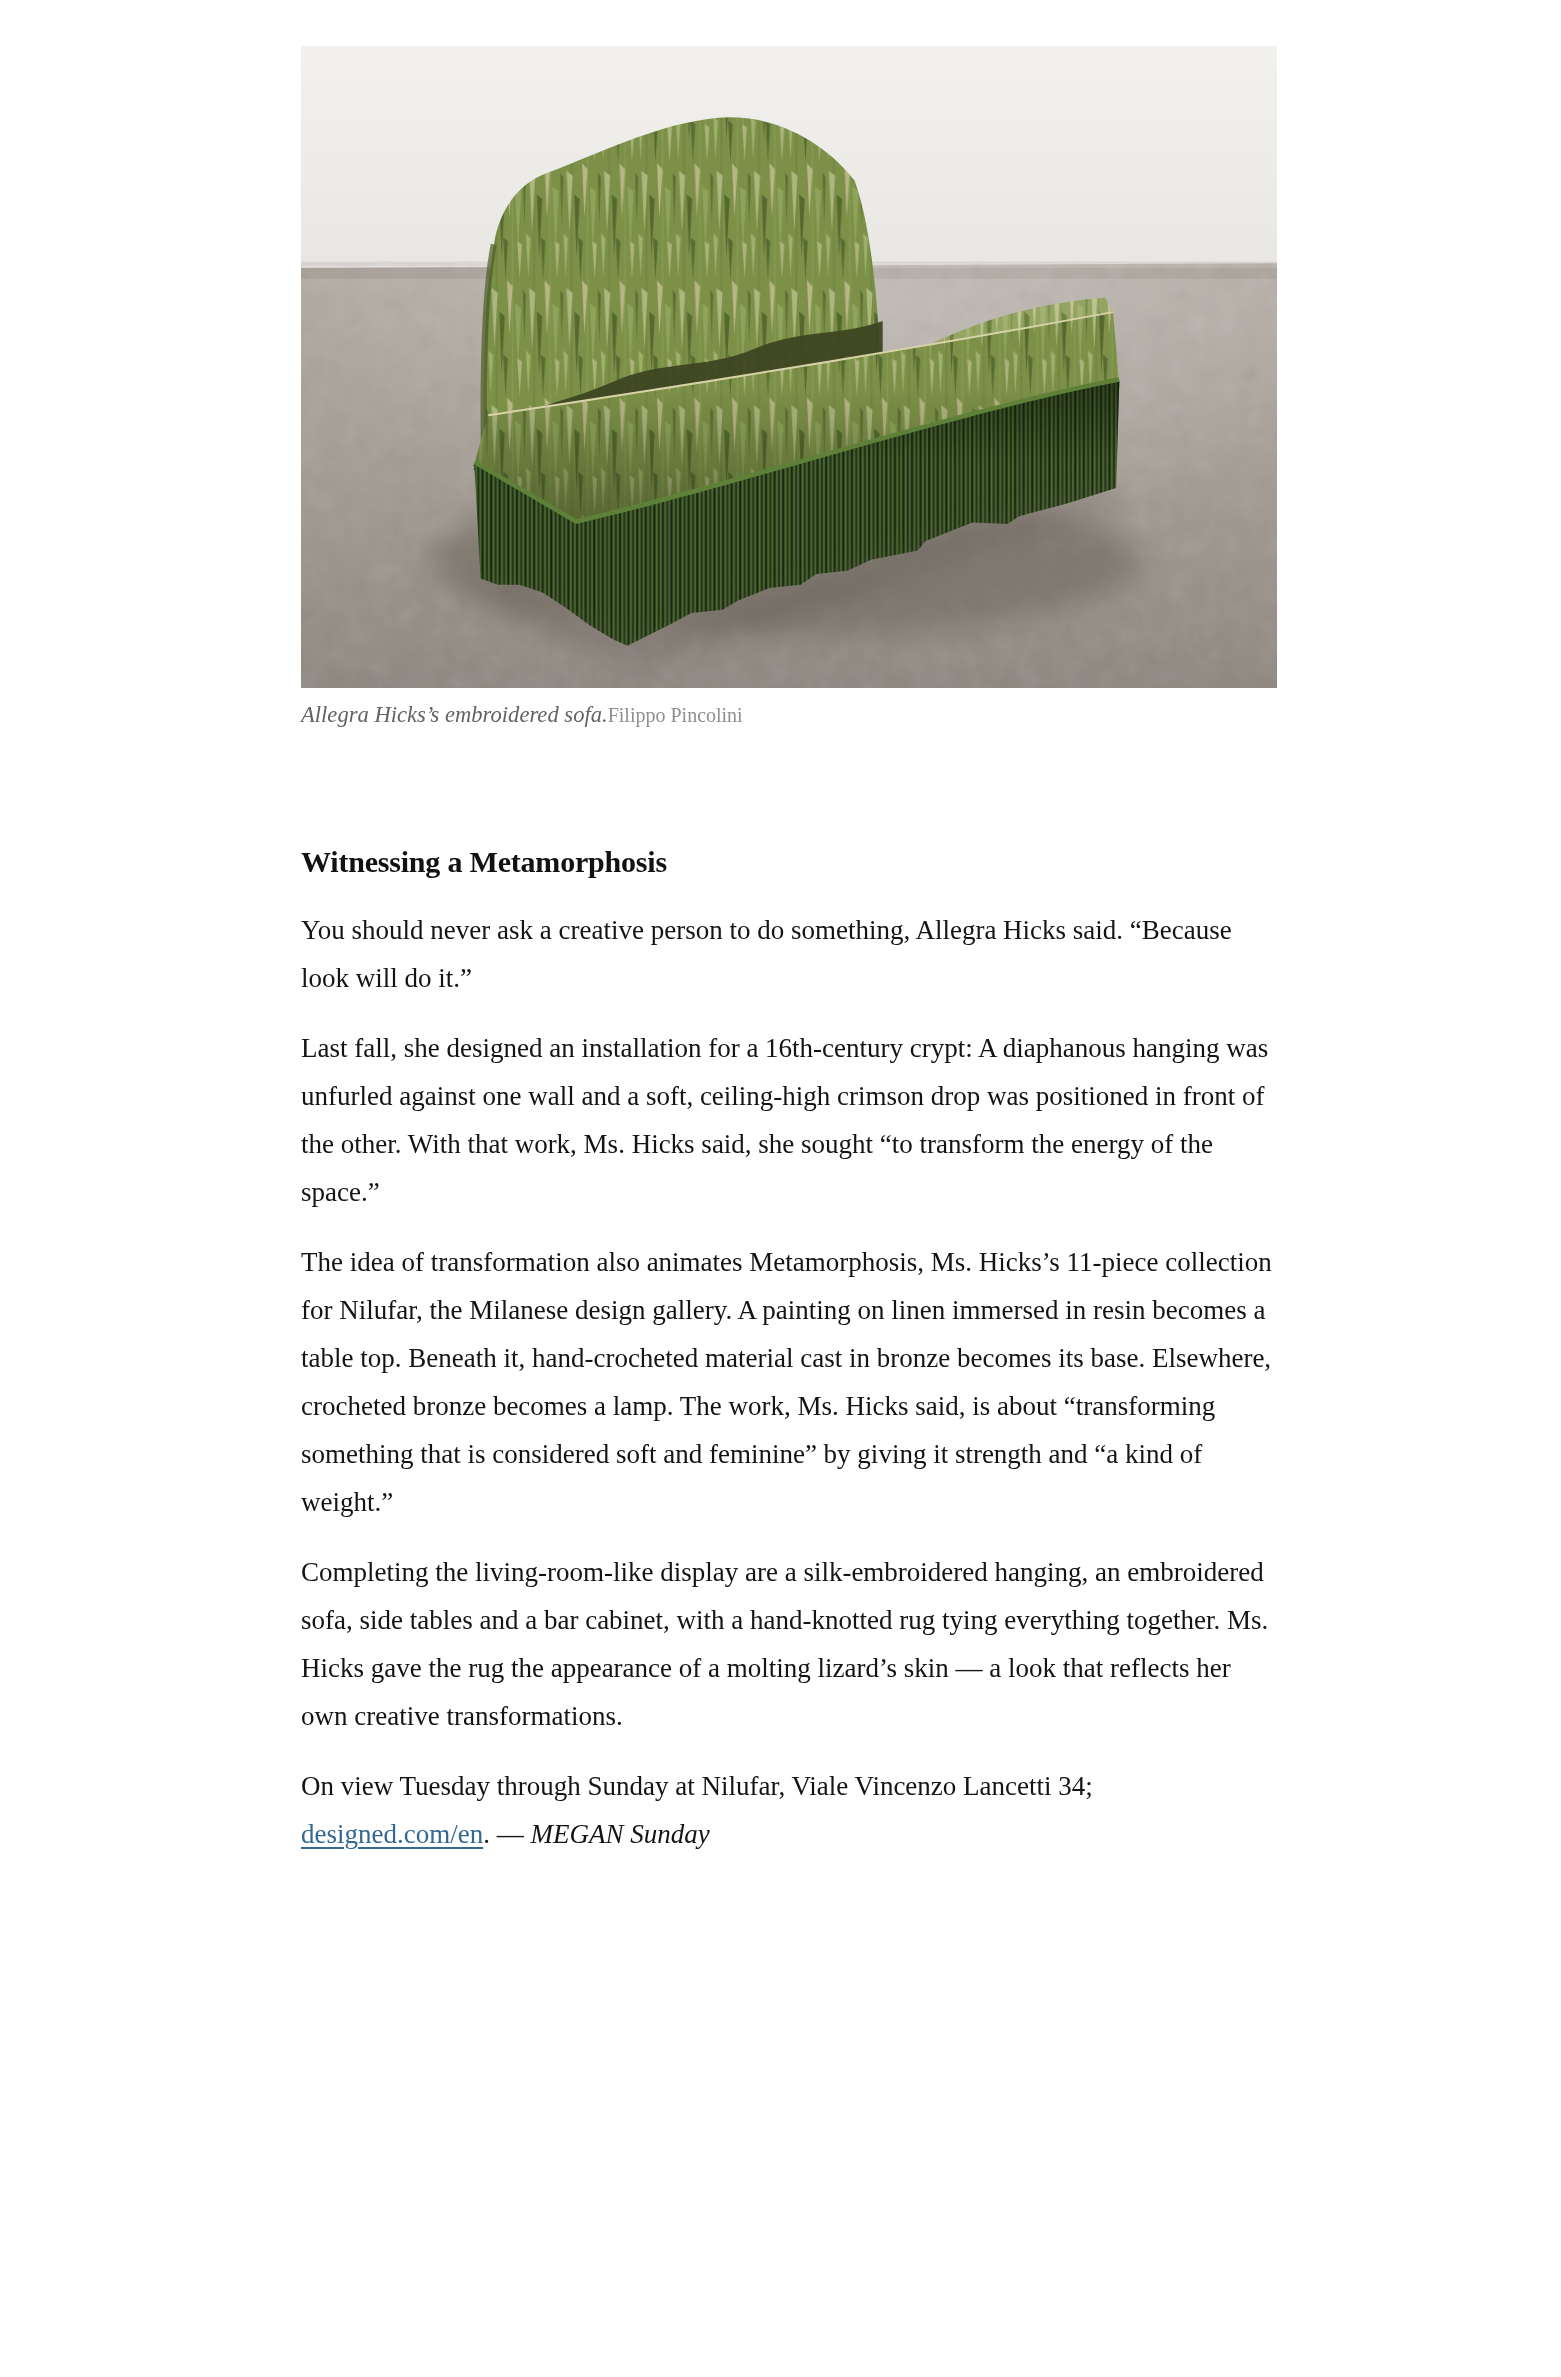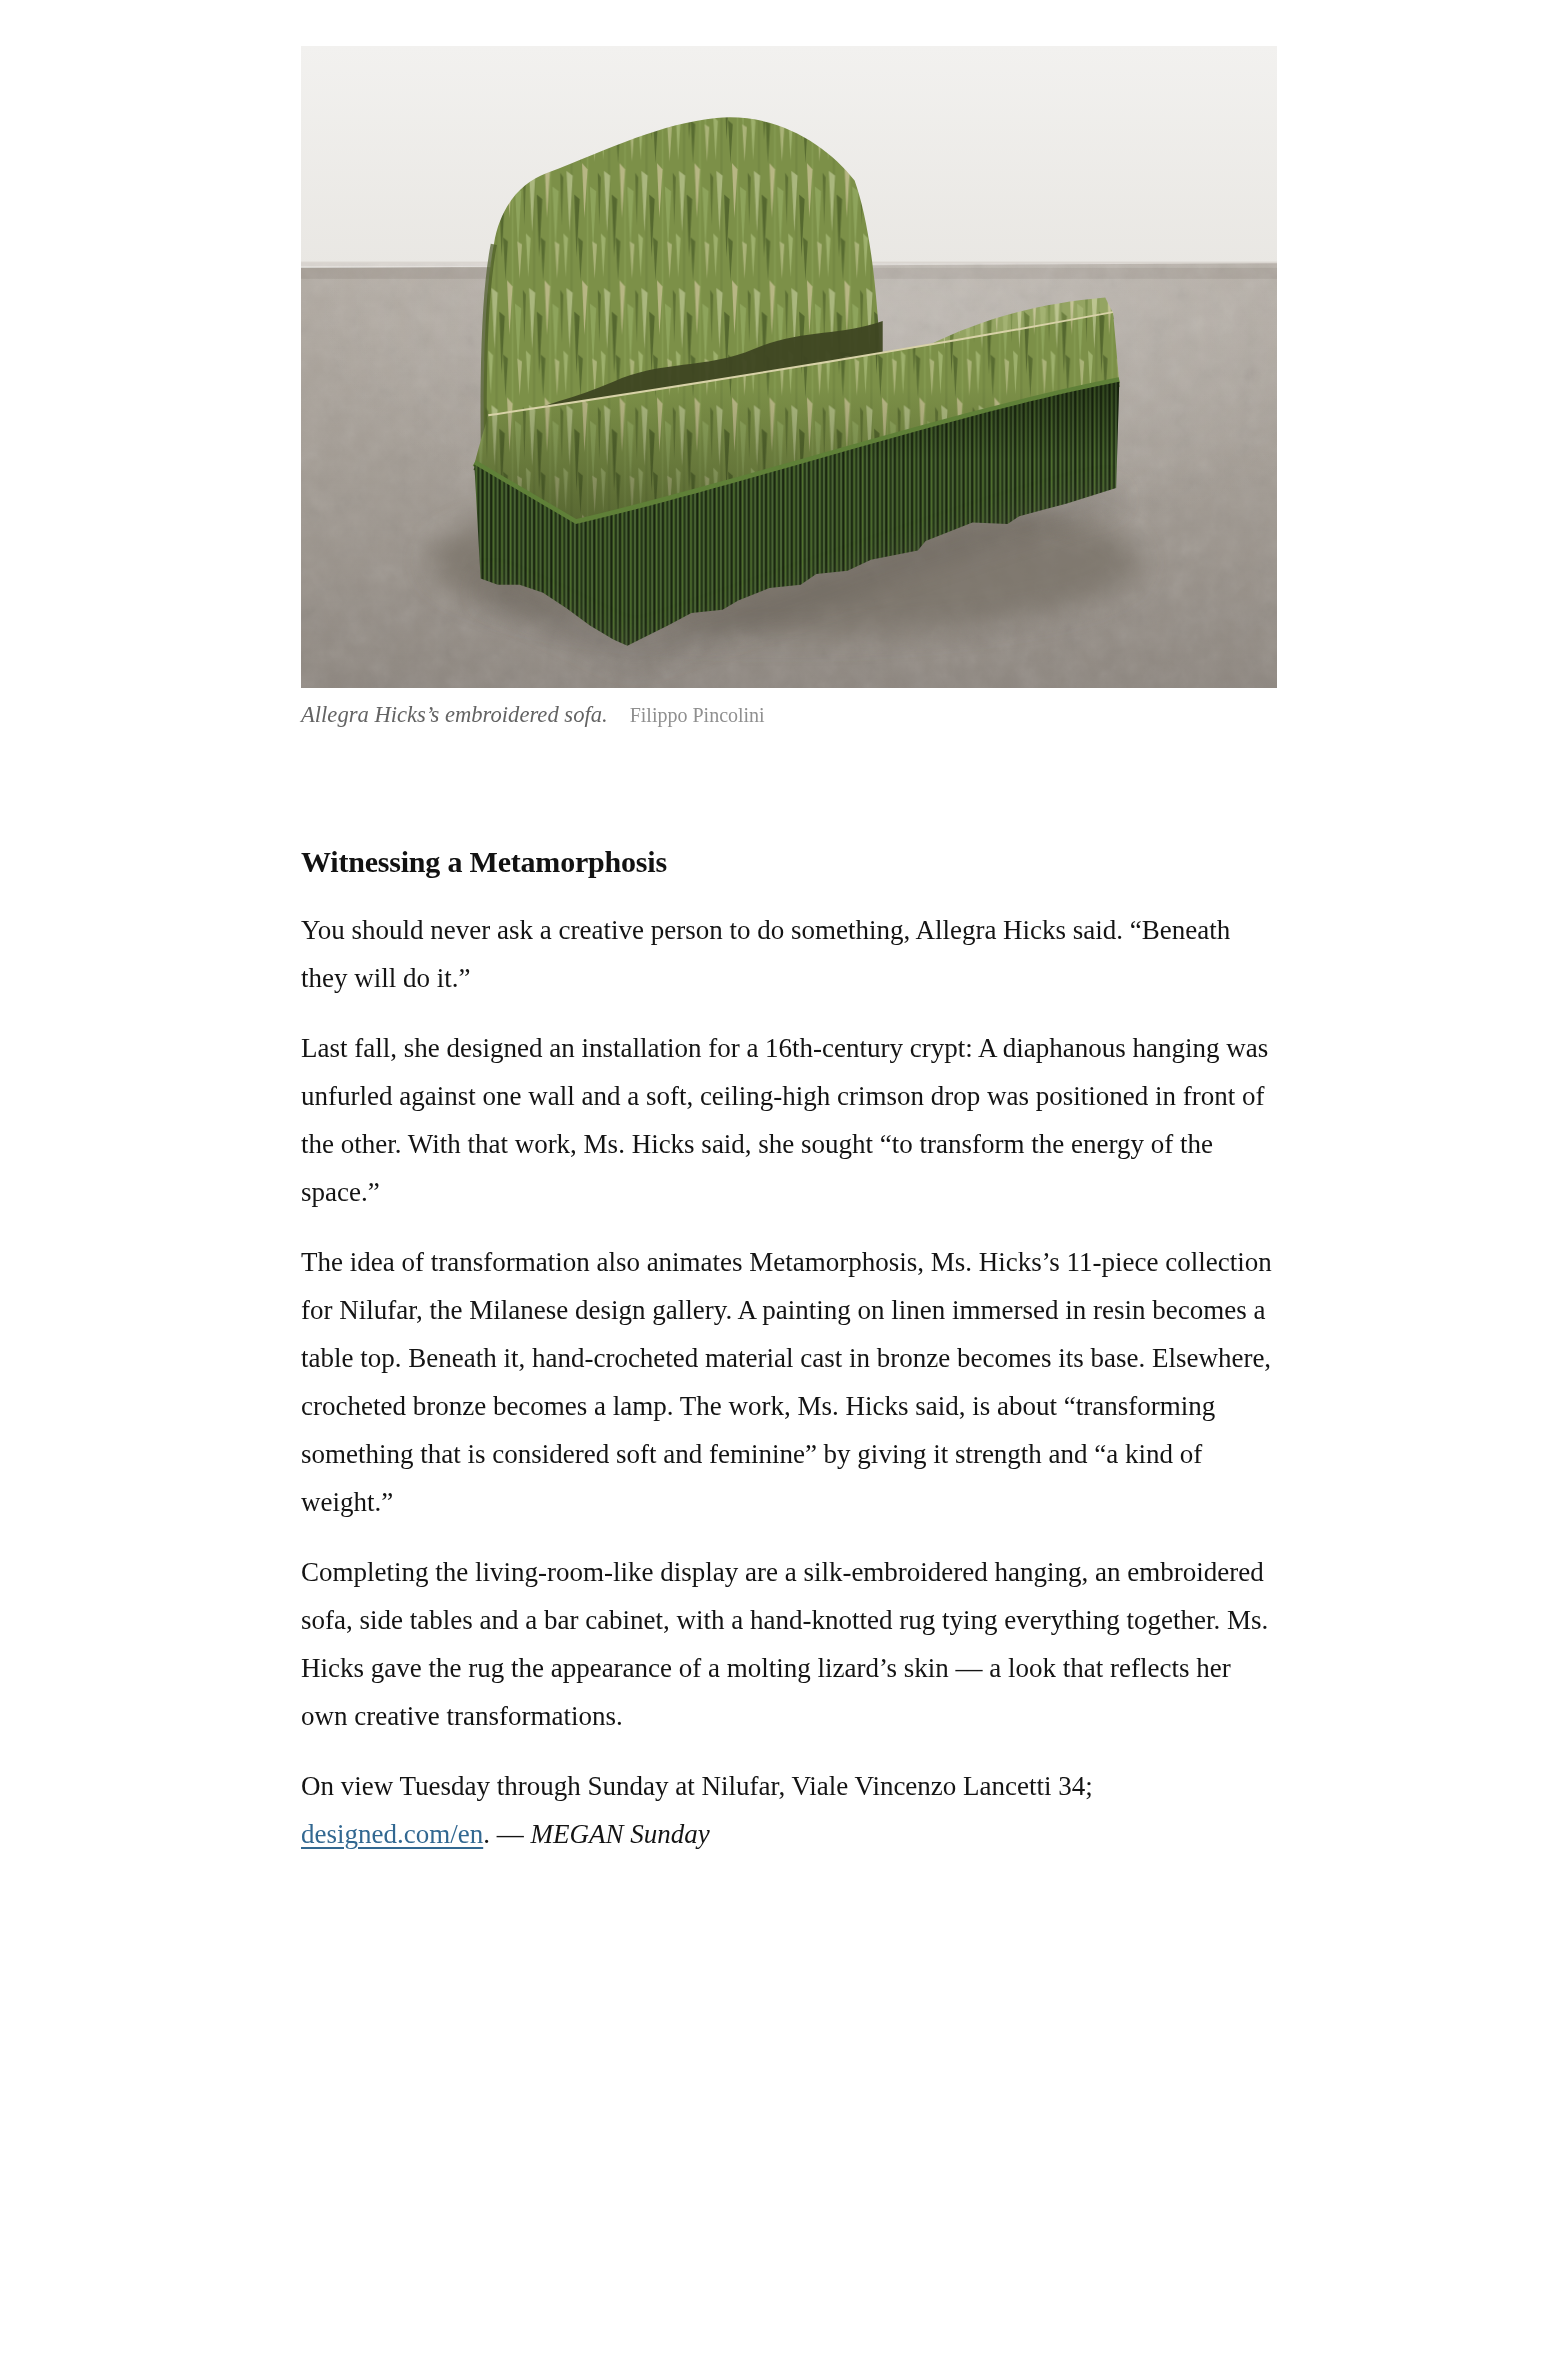--- a/index.html
+++ b/index.html
@@ -3,21 +3,21 @@
 <meta charset="utf-8">
 <style>
   html,body{margin:0;padding:0;background:#ffffff;}
   body{width:1562px;font-family:"Liberation Serif",serif;-webkit-font-smoothing:antialiased;}
   .column{width:976px;margin-left:301px;padding-top:46px;padding-bottom:31px;}
   figure{margin:0;padding:0;}
   .photo{width:976px;height:642px;overflow:hidden;}
   .photo svg{display:block;}
   figcaption{margin-top:11px;line-height:31px;}
   .cap{font-size:22.6px;color:#636363;font-style:italic;}
-  .credit{font-size:20px;color:#8f8f8f;margin-left:22px;}
+  .credit{font-size:20px;color:#8f8f8f;margin-left:0;}
   h1{font-family:"Liberation Serif",serif;font-weight:700;font-size:30px;line-height:44px;
      color:#121212;letter-spacing:-0.2px;margin:106px 0 15.6px 0;}
   .body-p{font-size:27px;line-height:48px;color:#141414;margin:22px 0 0 0;}
   a.link{color:var(--link-color,#326891);text-decoration:underline;text-underline-offset:3.9px;text-decoration-thickness:1.6px;}
   .byline{font-style:italic;}
 </style>
 </head>
 <body style="background: rgb(255, 255, 255);">
 
 <div class="column">
@@ -154,21 +154,21 @@
       </svg>
     </div>
     <figcaption>
       <span class="cap">Allegra Hicks’s embroidered sofa.</span><span class="credit">Filippo Pincolini</span>
     </figcaption>
   </figure>
 
   <h1>Witnessing a Metamorphosis</h1>
 
   <div id="paras">
-      <p class="body-p">You should never ask a creative person to do something, Allegra Hicks said. “Beneath they will do it.”</p>
+      <p class="body-p">You should never ask a creative person to do something, Allegra Hicks said. “Because look will do it.”</p>
       <p class="body-p">Last fall, she designed an installation for a 16th-century crypt: A diaphanous hanging was unfurled against one wall and a soft, ceiling-high crimson drop was positioned in front of the other. With that work, Ms. Hicks said, she sought “to transform the energy of the space.”</p>
       <p class="body-p">The idea of transformation also animates Metamorphosis, Ms. Hicks’s 11-piece collection for Nilufar, the Milanese design gallery. A painting on linen immersed in resin becomes a table top. Beneath it, hand-crocheted material cast in bronze becomes its base. Elsewhere, crocheted bronze becomes a lamp. The work, Ms. Hicks said, is about “transforming something that is considered soft and feminine” by giving it strength and “a kind of weight.”</p>
       <p class="body-p">Completing the living-room-like display are a silk-embroidered hanging, an embroidered sofa, side tables and a bar cabinet, with a hand-knotted rug tying everything together. Ms. Hicks gave the rug the appearance of a molting lizard’s skin — a look that reflects her own creative transformations.</p>
     </div>
 
   <p class="body-p"><span>On view Tuesday through Sunday at Nilufar, Viale Vincenzo Lancetti 34; </span><a href="#" class="link">designed.com/en</a><span>. — </span><em class="byline">MEGAN Sunday</em></p>
 
 </div>
 
 

